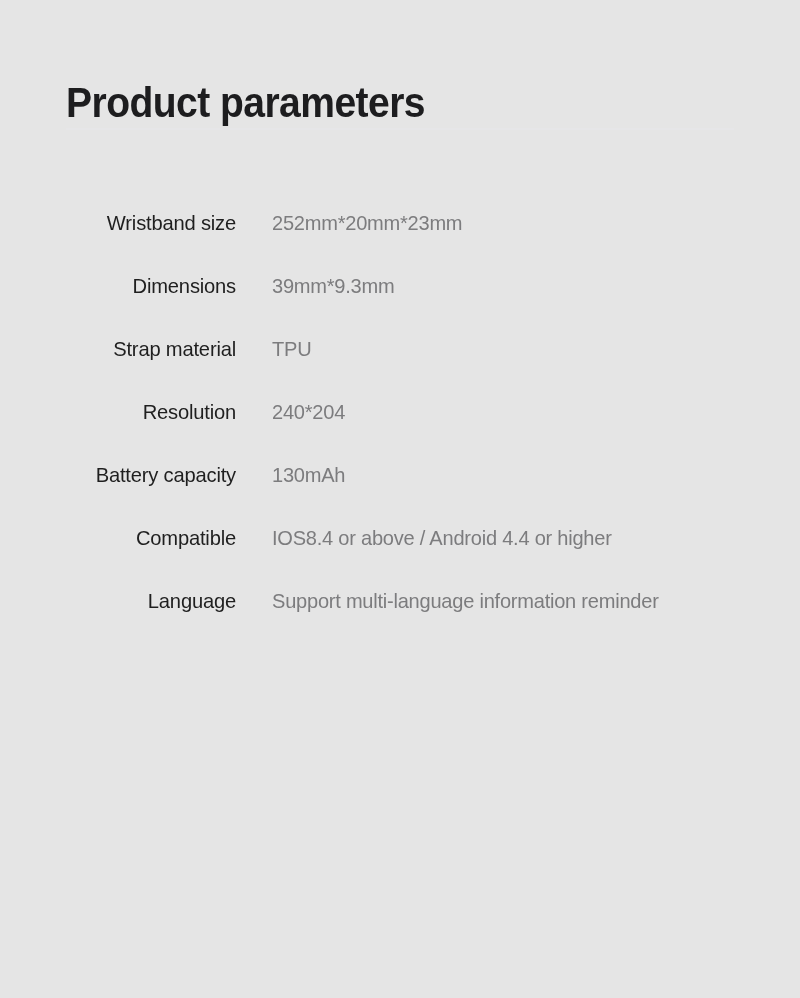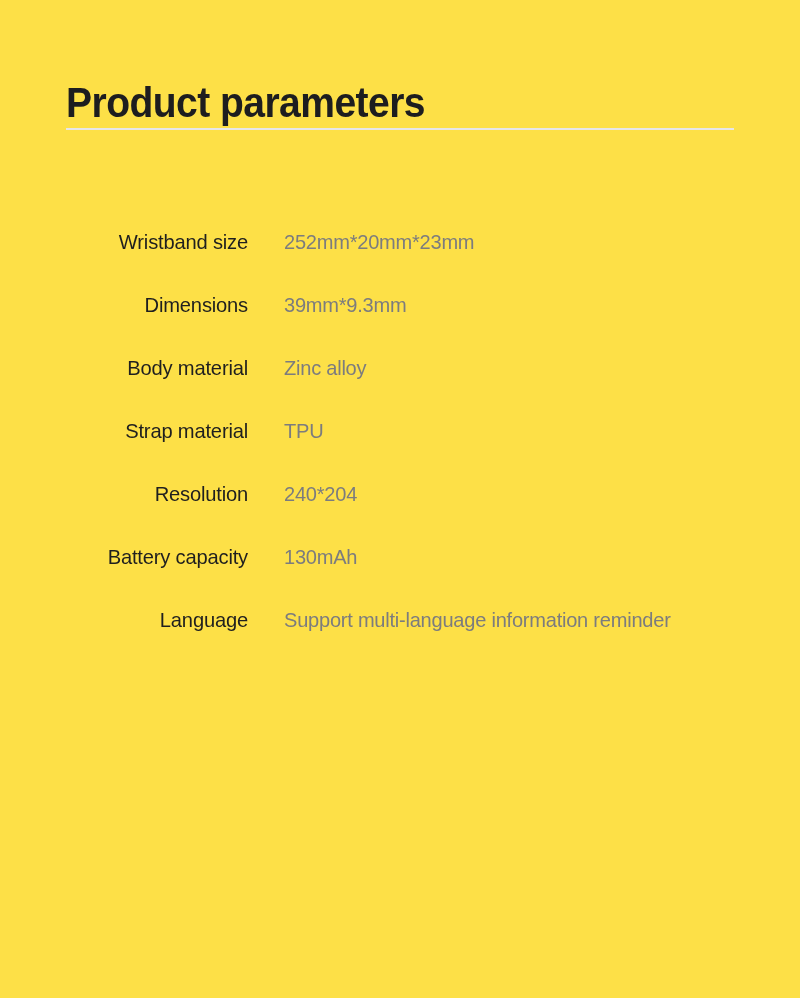--- a/index.html
+++ b/index.html
@@ -12,21 +12,21 @@
     background: #ffffff;
     font-family: "Liberation Sans", sans-serif;
     -webkit-font-smoothing: antialiased;
     overflow: hidden;
   }
 
   .page {
     position: relative;
     width: 800px;
     height: 998px;
-    background: #fde047;
+    background: #e5e5e5;
   }
 
   
   .title {
     position: absolute;
     left: 66px;
     top: 52px;
     font-family: "Liberation Sans", sans-serif;
     font-size: 42px;
     font-weight: bold;
@@ -51,23 +51,22 @@
   
   .spec-table {
     position: absolute;
     left: 0;
     top: 191px;
     width: 800px;
   }
 
   .spec-row {
     display: flex;
-    align-items: flex-end;
+    align-items: center;
     height: 63px;
-    padding-left: 12px;
   }
 
   .spec-label {
     width: 236px;
     flex: 0 0 236px;
     text-align: right;
     font-family: "Liberation Sans", sans-serif;
     font-size: 21px;
     font-weight: normal;
     color: #1f1f1f;
@@ -101,34 +100,34 @@
   <div class="spec-table">
       <div class="spec-row">
         <div class="spec-label">Wristband size</div>
         <div class="spec-value">252mm*20mm*23mm</div>
       </div>
       <div class="spec-row">
         <div class="spec-label">Dimensions</div>
         <div class="spec-value">39mm*9.3mm</div>
       </div>
       <div class="spec-row">
-        <div class="spec-label">Body material</div>
-        <div class="spec-value">Zinc alloy</div>
-      </div>
-      <div class="spec-row">
         <div class="spec-label">Strap material</div>
         <div class="spec-value">TPU</div>
       </div>
       <div class="spec-row">
         <div class="spec-label">Resolution</div>
         <div class="spec-value">240*204</div>
       </div>
       <div class="spec-row">
         <div class="spec-label">Battery capacity</div>
         <div class="spec-value">130mAh</div>
       </div>
       <div class="spec-row">
+        <div class="spec-label">Compatible</div>
+        <div class="spec-value">IOS8.4 or above / Android 4.4 or higher</div>
+      </div>
+      <div class="spec-row">
         <div class="spec-label">Language</div>
         <div class="spec-value">Support multi-language information reminder</div>
       </div>
     </div>
 
 </div>
 
 </body></html>

